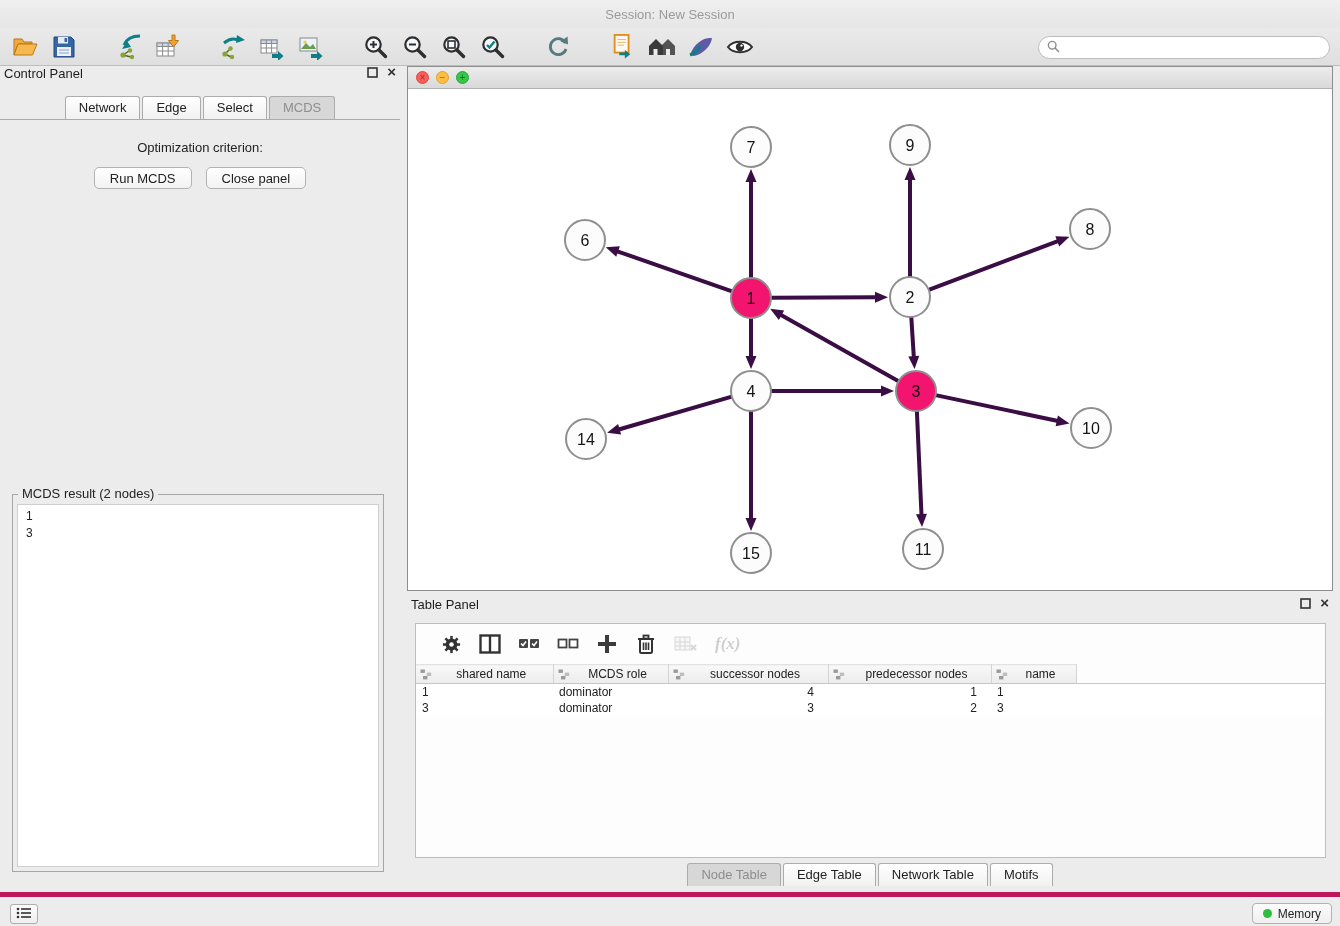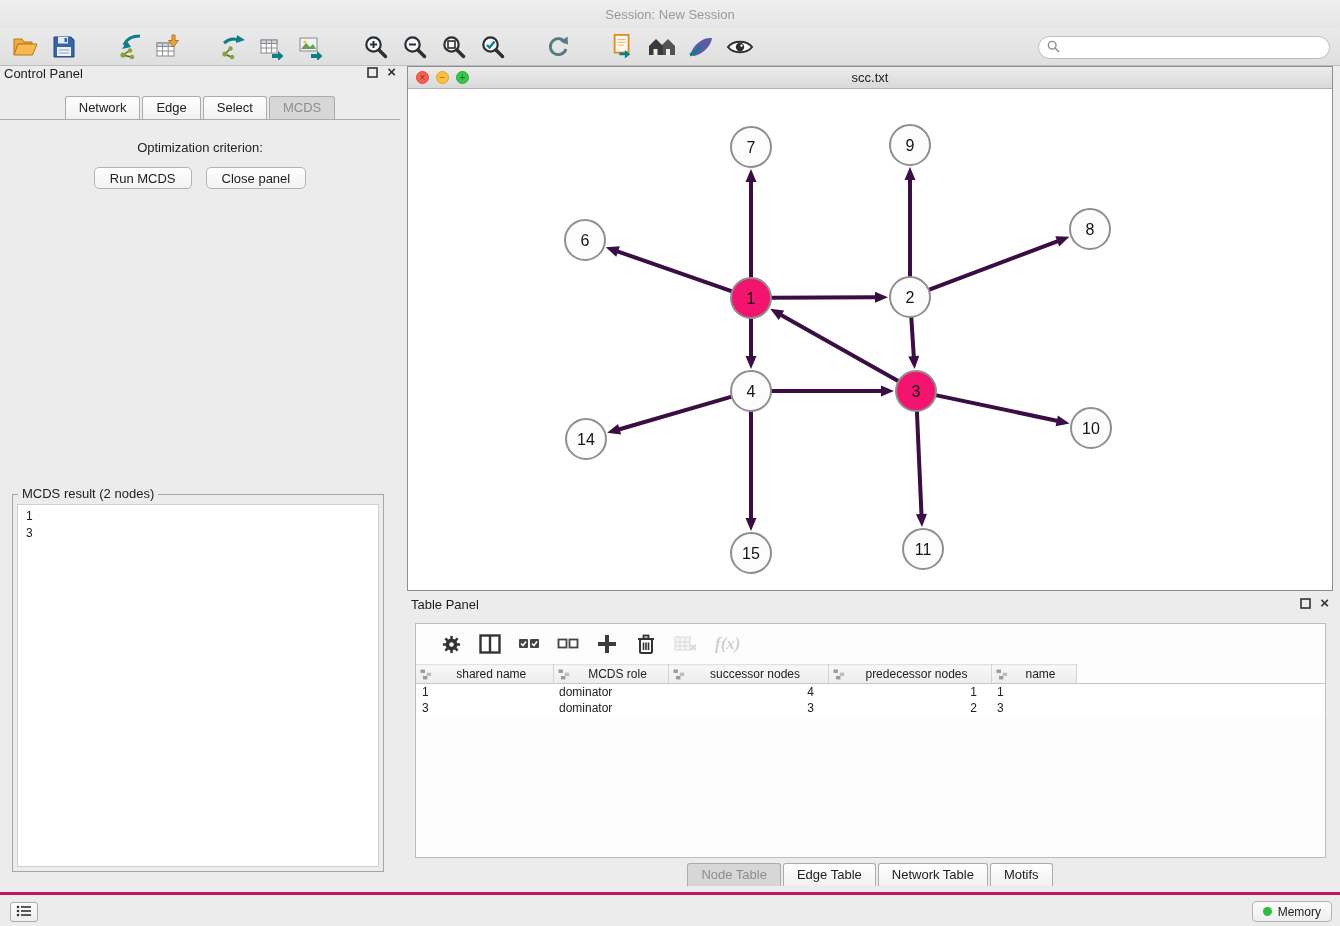--- a/index.html
+++ b/index.html
@@ -65,21 +65,21 @@
   .data-table { border-collapse:collapse; table-layout:fixed; width:100%; font-size:12px; }
   .data-table th { height:19px; background:linear-gradient(#F8F8F8,#ECECEC); border-right:1px solid #D4D4D4;
     border-bottom:1px solid #C6C6C6; border-top:1px solid #E2E2E2; font-weight:normal; position:relative;
     padding:0 4px 0 18px; text-align:center; white-space:nowrap; overflow:hidden; }
   .data-table th .sort-icon { position:absolute; left:4px; top:4px; }
   .data-table th.filler { background:transparent; border-right:none; border-top:none; border-bottom:1px solid #C6C6C6; }
   .data-table td { height:16px; padding:0 14px 0 6px; white-space:nowrap; overflow:hidden; background:#fff; }
   .tp-tabs { position:absolute; left:0; right:0; bottom:4px; display:flex; justify-content:center; }
 
   
-  .statusbar { position:absolute; left:0; top:892px; width:1340px; height:34px; background:#ECECEC; border-top:3px solid #be185d; }
+  .statusbar { position:absolute; left:0; top:892px; width:1340px; height:34px; background:#ECECEC; border-top:5px solid #be185d; }
   .list-button { position:absolute; left:10px; top:7px; width:28px; height:20px; border:1px solid #ADADAD; border-radius:3px;
     background:linear-gradient(#FBFBFB,#EFEFEF); display:flex; align-items:center; justify-content:center; }
   .memory-button { position:absolute; right:8px; top:6px; height:21px; border:1px solid #B2B2B2; border-radius:4px;
     background:linear-gradient(#FBFBFB,#EFEFEF); display:flex; align-items:center; padding:0 10px; font-size:12px; }
   .memory-dot { width:9px; height:9px; border-radius:50%; margin-right:6px; background:#2EBD3F; }
 </style>
 </head>
 <body>
 
 <div class="titlebar">
@@ -281,21 +281,20 @@
       <span class="tl red">
           <span class="tl-sym">×</span>
         </span>
       <span class="tl yellow">
           <span class="tl-sym">−</span>
         </span>
       <span class="tl green">
           <span class="tl-sym">+</span>
         </span>
     </div>
-    <div class="nw-title">scc.txt</div>
   </div>
   <svg id="graph-svg" width="924" height="502">
       <line x1="343" y1="189" x2="343" y2="93" stroke="#3A0D44" stroke-width="4" stroke-linecap="round"></line>
       <polygon points="343,80 348.5,93 337.5,93" fill="#3A0D44"></polygon>
       <line x1="324.1192891575921" y1="202.40312512735147" x2="210.04124397421378" y2="162.54453102713495" stroke="#3A0D44" stroke-width="4" stroke-linecap="round"></line>
       <polygon points="197.76878192664867,158.2565623599134 211.85538456419212,157.35233554547278 208.22710338423545,167.73672650879712" fill="#3A0D44"></polygon>
       <line x1="362.999604457761" y1="208.87421632416502" x2="467.0006921989183" y2="208.2201214327112" stroke="#3A0D44" stroke-width="4" stroke-linecap="round"></line>
       <polygon points="480.0004350964629,208.13836204341848 467.0352827097729,213.7200126585955 466.96610168806365,202.72023020682693" fill="#3A0D44"></polygon>
       <line x1="343" y1="229" x2="343" y2="267" stroke="#3A0D44" stroke-width="4" stroke-linecap="round"></line>
       <polygon points="343,280 337.5,267 348.5,267" fill="#3A0D44"></polygon>

